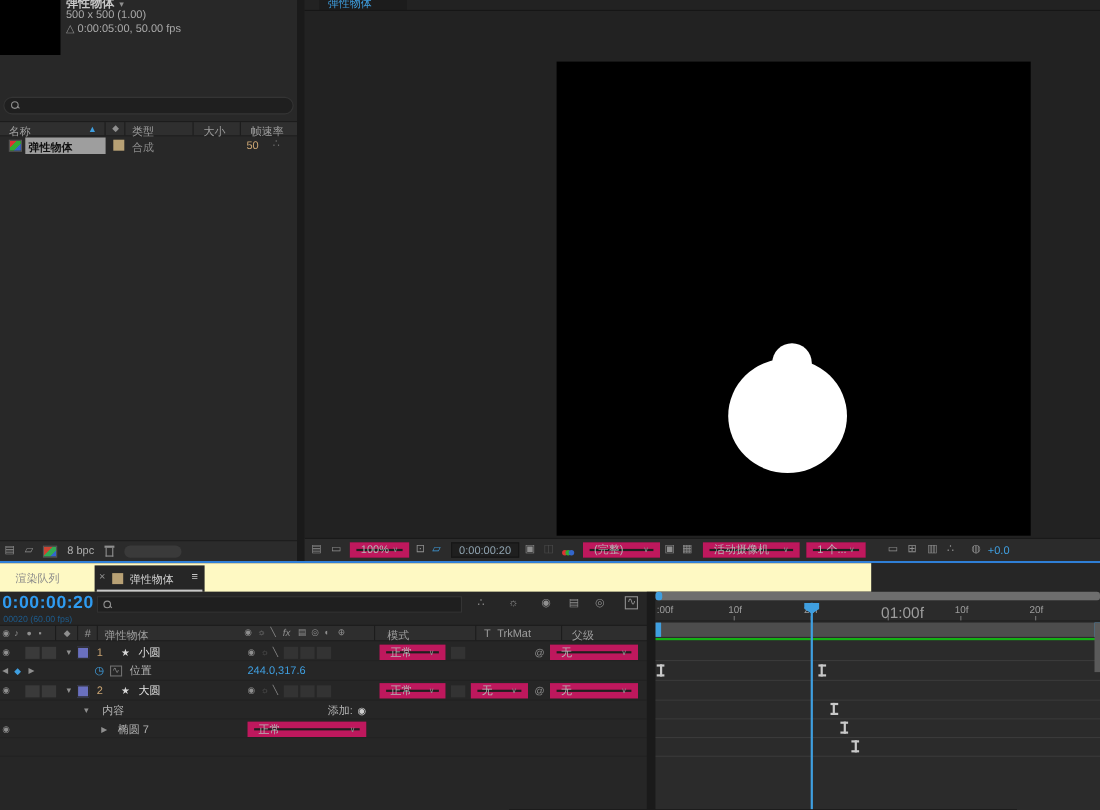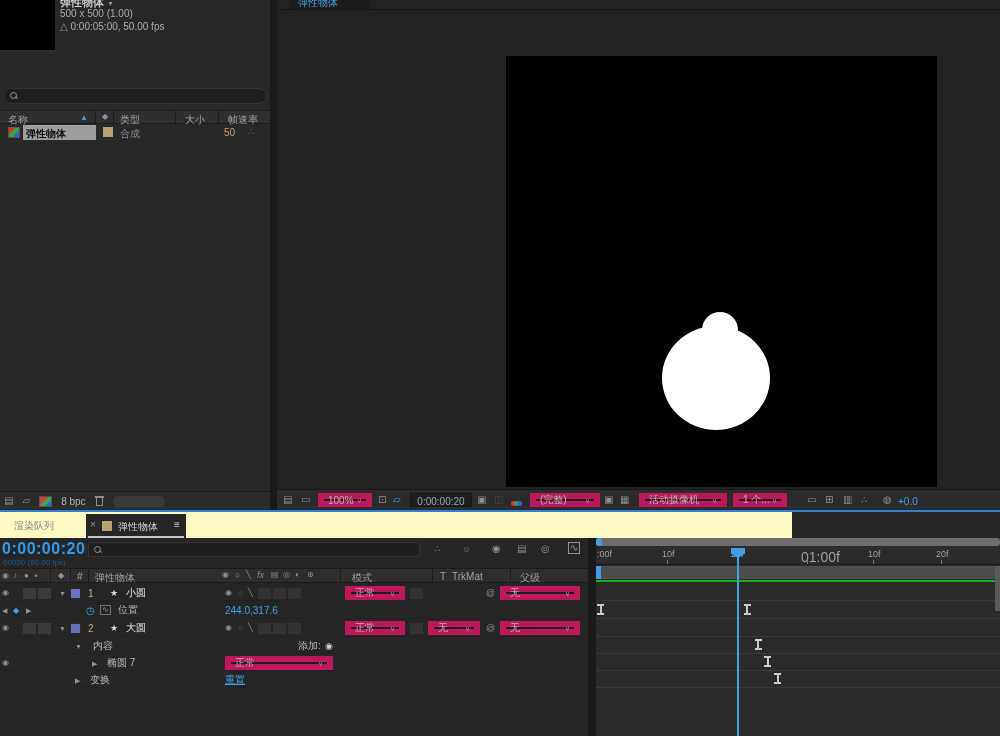--- a/index.html
+++ b/index.html
@@ -271,25 +271,20 @@
     <div class="tl-row" style="top:143px;">
       <span class="abs ico" style="left:2px;font-size:8px;">◉</span>
       <span class="abs ico" style="left:92px;font-size:7px;">▶</span>
       <span class="abs" style="left:107px;color:#b5b5b5;">椭圆 7</span>
       <div class="abs ddown" style="left:225px;top:1px;width:108px;">
         <span>正常</span>
         <span class="ico" style="font-size:7px;">∨</span>
       </div>
     </div>
 
-    <div class="tl-row" style="top:160px;">
-      <span class="abs ico" style="left:75px;font-size:7px;">▶</span>
-      <span class="abs" style="left:90px;color:#b5b5b5;">变换</span>
-      <span class="abs blue" style="left:225px;text-decoration:underline;">重置</span>
-    </div>
 
     <div class="abs" style="left:0;top:88px;width:588px;height:1px;background:#222;"></div>
     <div class="abs" style="left:0;top:106px;width:588px;height:1px;background:#222;"></div>
     <div class="abs" style="left:0;top:124px;width:588px;height:1px;background:#222;"></div>
     <div class="abs" style="left:0;top:141px;width:588px;height:1px;background:#222;"></div>
     <div class="abs" style="left:0;top:158px;width:588px;height:1px;background:#222;"></div>
     <div class="abs" style="left:0;top:175px;width:588px;height:1px;background:#222;"></div>
 
     <div class="abs" style="left:588px;top:26px;width:8px;height:198px;background:#1a1a1a;"></div>
 

